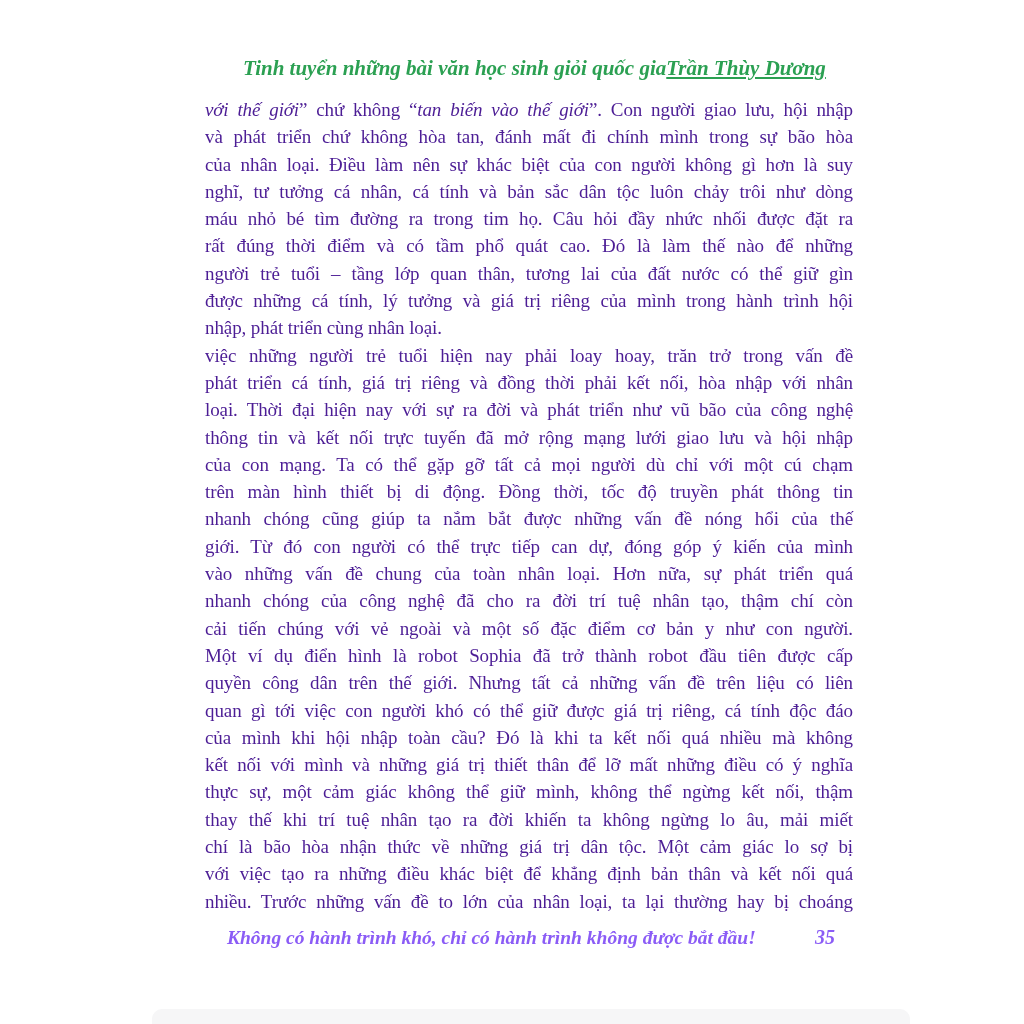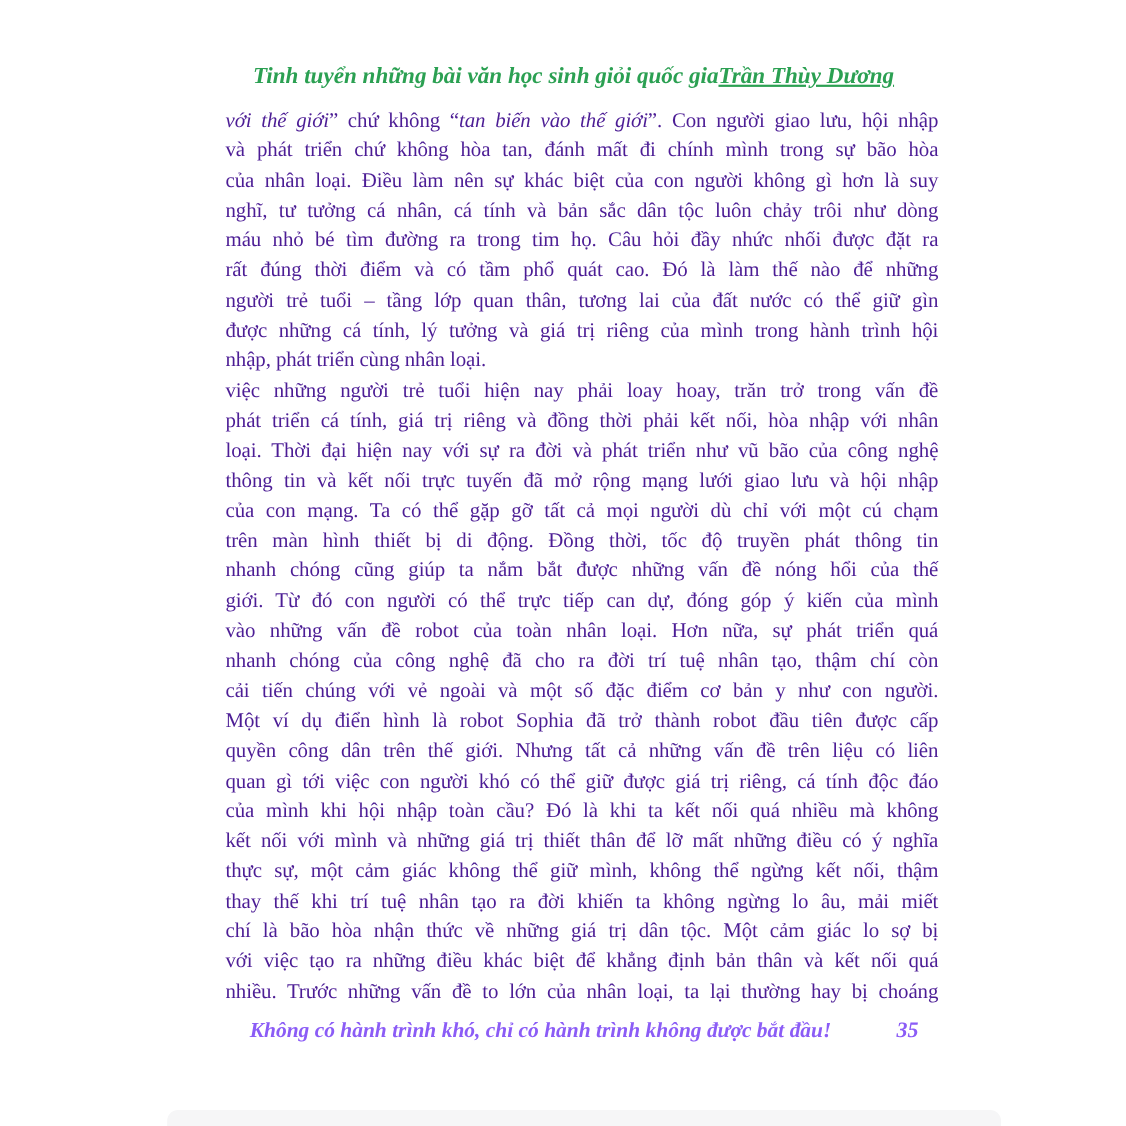--- a/index.html
+++ b/index.html
@@ -8,21 +8,21 @@
     background: #ffffff;
     font-family: "Liberation Serif", "DejaVu Serif", serif;
     position: relative;
     overflow: hidden;
   }
   .page { position: absolute; inset: 0; background: #ffffff; }
 
   .header {
     position: absolute;
     top: 56px; left: 205px; width: 648px;
-    display: flex; justify-content: flex-start; align-items: baseline;
+    display: flex; justify-content: center; align-items: baseline;
     font-weight: bold; font-style: italic;
     font-size: 21px;
   }
   .header .left { padding-left: 25px; }
   .header .right { padding-right: 14px; text-decoration: underline; }
 
   .body-text {
     position: absolute;
     top: 96px; left: 205px; width: 648px;
     color: #222222;
@@ -83,21 +83,21 @@
       </div>
       <div class="para">
         <div class="line">việc những người trẻ tuổi hiện nay phải loay hoay, trăn trở trong vấn đề</div>
         <div class="line">phát triển cá tính, giá trị riêng và đồng thời phải kết nối, hòa nhập với nhân</div>
         <div class="line">loại. Thời đại hiện nay với sự ra đời và phát triển như vũ bão của công nghệ</div>
         <div class="line">thông tin và kết nối trực tuyến đã mở rộng mạng lưới giao lưu và hội nhập</div>
         <div class="line">của con mạng. Ta có thể gặp gỡ tất cả mọi người dù chỉ với một cú chạm</div>
         <div class="line">trên màn hình thiết bị di động. Đồng thời, tốc độ truyền phát thông tin</div>
         <div class="line">nhanh chóng cũng giúp ta nắm bắt được những vấn đề nóng hổi của thế</div>
         <div class="line">giới. Từ đó con người có thể trực tiếp can dự, đóng góp ý kiến của mình</div>
-        <div class="line">vào những vấn đề robot của toàn nhân loại. Hơn nữa, sự phát triển quá</div>
+        <div class="line">vào những vấn đề chung của toàn nhân loại. Hơn nữa, sự phát triển quá</div>
         <div class="line">nhanh chóng của công nghệ đã cho ra đời trí tuệ nhân tạo, thậm chí còn</div>
         <div class="line">cải tiến chúng với vẻ ngoài và một số đặc điểm cơ bản y như con người.</div>
         <div class="line">Một ví dụ điển hình là robot Sophia đã trở thành robot đầu tiên được cấp</div>
         <div class="line">quyền công dân trên thế giới. Nhưng tất cả những vấn đề trên liệu có liên</div>
         <div class="line">quan gì tới việc con người khó có thể giữ được giá trị riêng, cá tính độc đáo</div>
         <div class="line">của mình khi hội nhập toàn cầu? Đó là khi ta kết nối quá nhiều mà không</div>
         <div class="line">kết nối với mình và những giá trị thiết thân để lỡ mất những điều có ý nghĩa</div>
         <div class="line">thực sự, một cảm giác không thể giữ mình, không thể ngừng kết nối, thậm</div>
         <div class="line">thay thế khi trí tuệ nhân tạo ra đời khiến ta không ngừng lo âu, mải miết</div>
         <div class="line">chí là bão hòa nhận thức về những giá trị dân tộc. Một cảm giác lo sợ bị</div>

